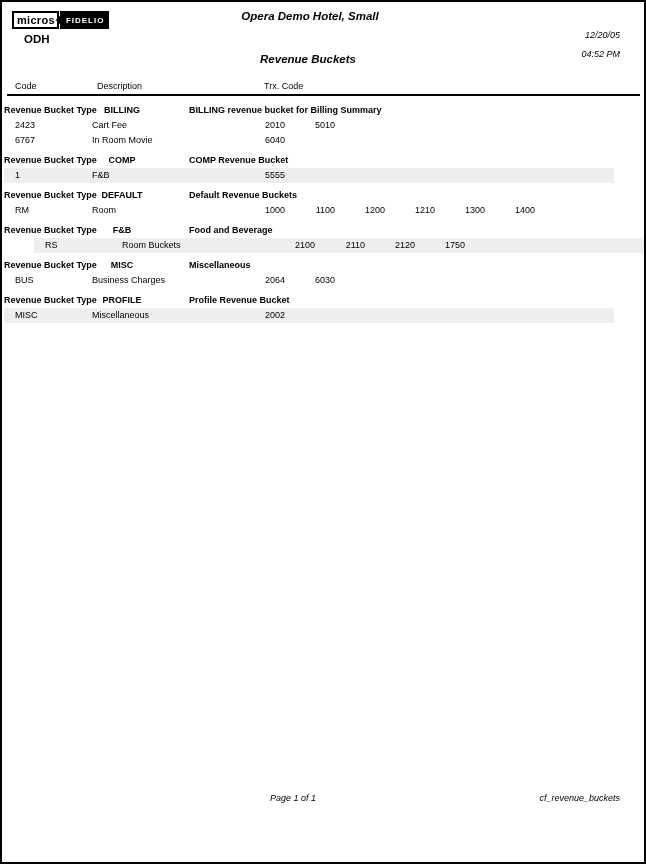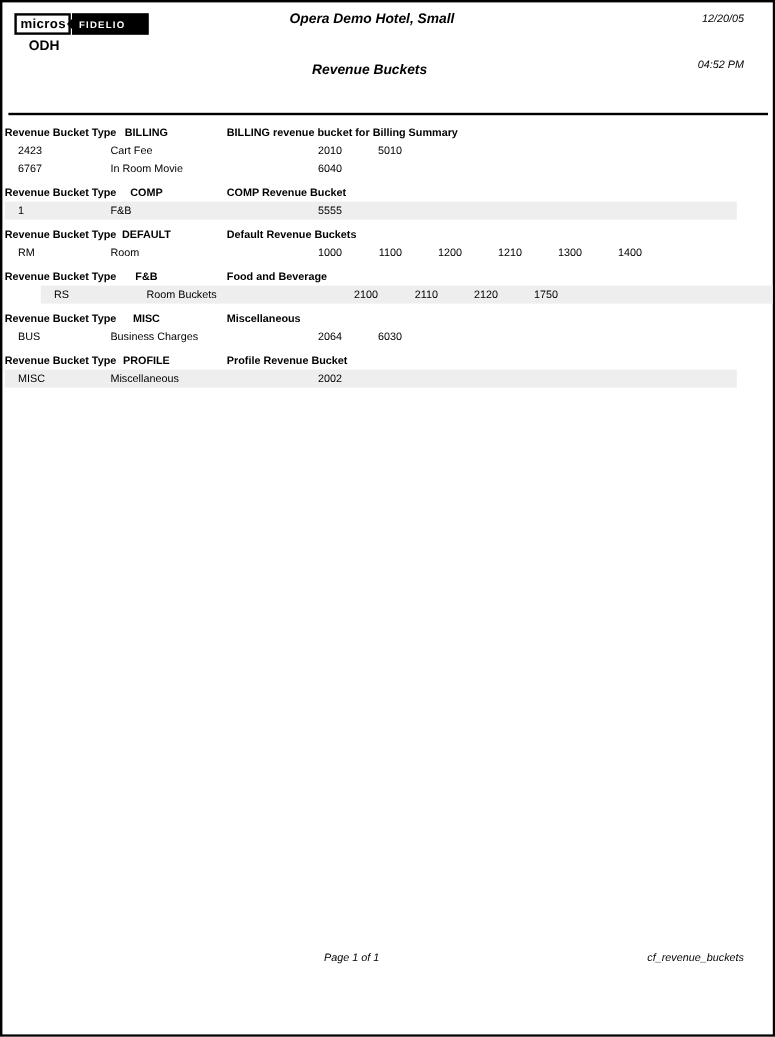--- a/index.html
+++ b/index.html
@@ -23,27 +23,27 @@
     font-weight: bold; font-size: 11px; letter-spacing: .3px;
     display: flex; align-items: center; padding: 0 2px 0 3px;
   }
   .logo-diamond {
     width: 6px; height: 6px; background: #000;
     transform: rotate(45deg); align-self: center; margin: 0 -3px 0 -2px; z-index: 2;
   }
   .logo-fidelio {
     background: #000; color: #fff;
     font-weight: bold; font-size: 8px; letter-spacing: 1px;
-    display: flex; align-items: center; padding: 0 20px 0 6px;
+    display: flex; align-items: center; padding: 0 5px 0 6px;
   }
   .hotel-name {
     position: absolute; left: 0; right: 26px; top: 8px;
     text-align: center; font-style: italic; font-weight: bold; font-size: 11.5px;
   }
-  .report-date { position: absolute; right: 24px; top: 8px; font-style: italic; font-size: 9px; }
+  .report-date { position: absolute; right: 24px; top: 28px; font-style: italic; font-size: 9px; }
   .property-code { position: absolute; left: 22px; top: 31px; font-weight: bold; font-size: 11.5px; }
   .report-title {
     position: absolute; left: 0; right: 30px; top: 51px;
     text-align: center; font-style: italic; font-weight: bold; font-size: 11.5px;
   }
   .report-time { position: absolute; right: 24px; top: 47px; font-style: italic; font-size: 9px; }
 
   
   .colhdr { position: absolute; left: 0; top: 79px; width: 100%; height: 13px; font-size: 9px; }
   .colhdr .c1 { position: absolute; left: 13px; }
@@ -77,20 +77,25 @@
     <span class="logo-micros">micros</span>
     <span class="logo-diamond"></span>
     <span class="logo-fidelio">FIDELIO</span>
   </div>
   <div class="hotel-name">Opera Demo Hotel, Small</div>
   <div class="report-date">12/20/05</div>
   <div class="property-code">ODH</div>
   <div class="report-title">Revenue Buckets</div>
   <div class="report-time">04:52 PM</div>
 
+  <div class="colhdr">
+    <span class="c1">Code</span>
+    <span class="c2">Description</span>
+    <span class="c3">Trx. Code</span>
+  </div>
   <div class="rule"></div>
 
   <div class="report-body">
   <div class="sec-hdr">
     <span class="lbl">Revenue Bucket Type</span>
     <span class="code">BILLING</span>
     <span class="desc">BILLING revenue bucket for Billing Summary</span>
   </div>
 
   <div class="row">

